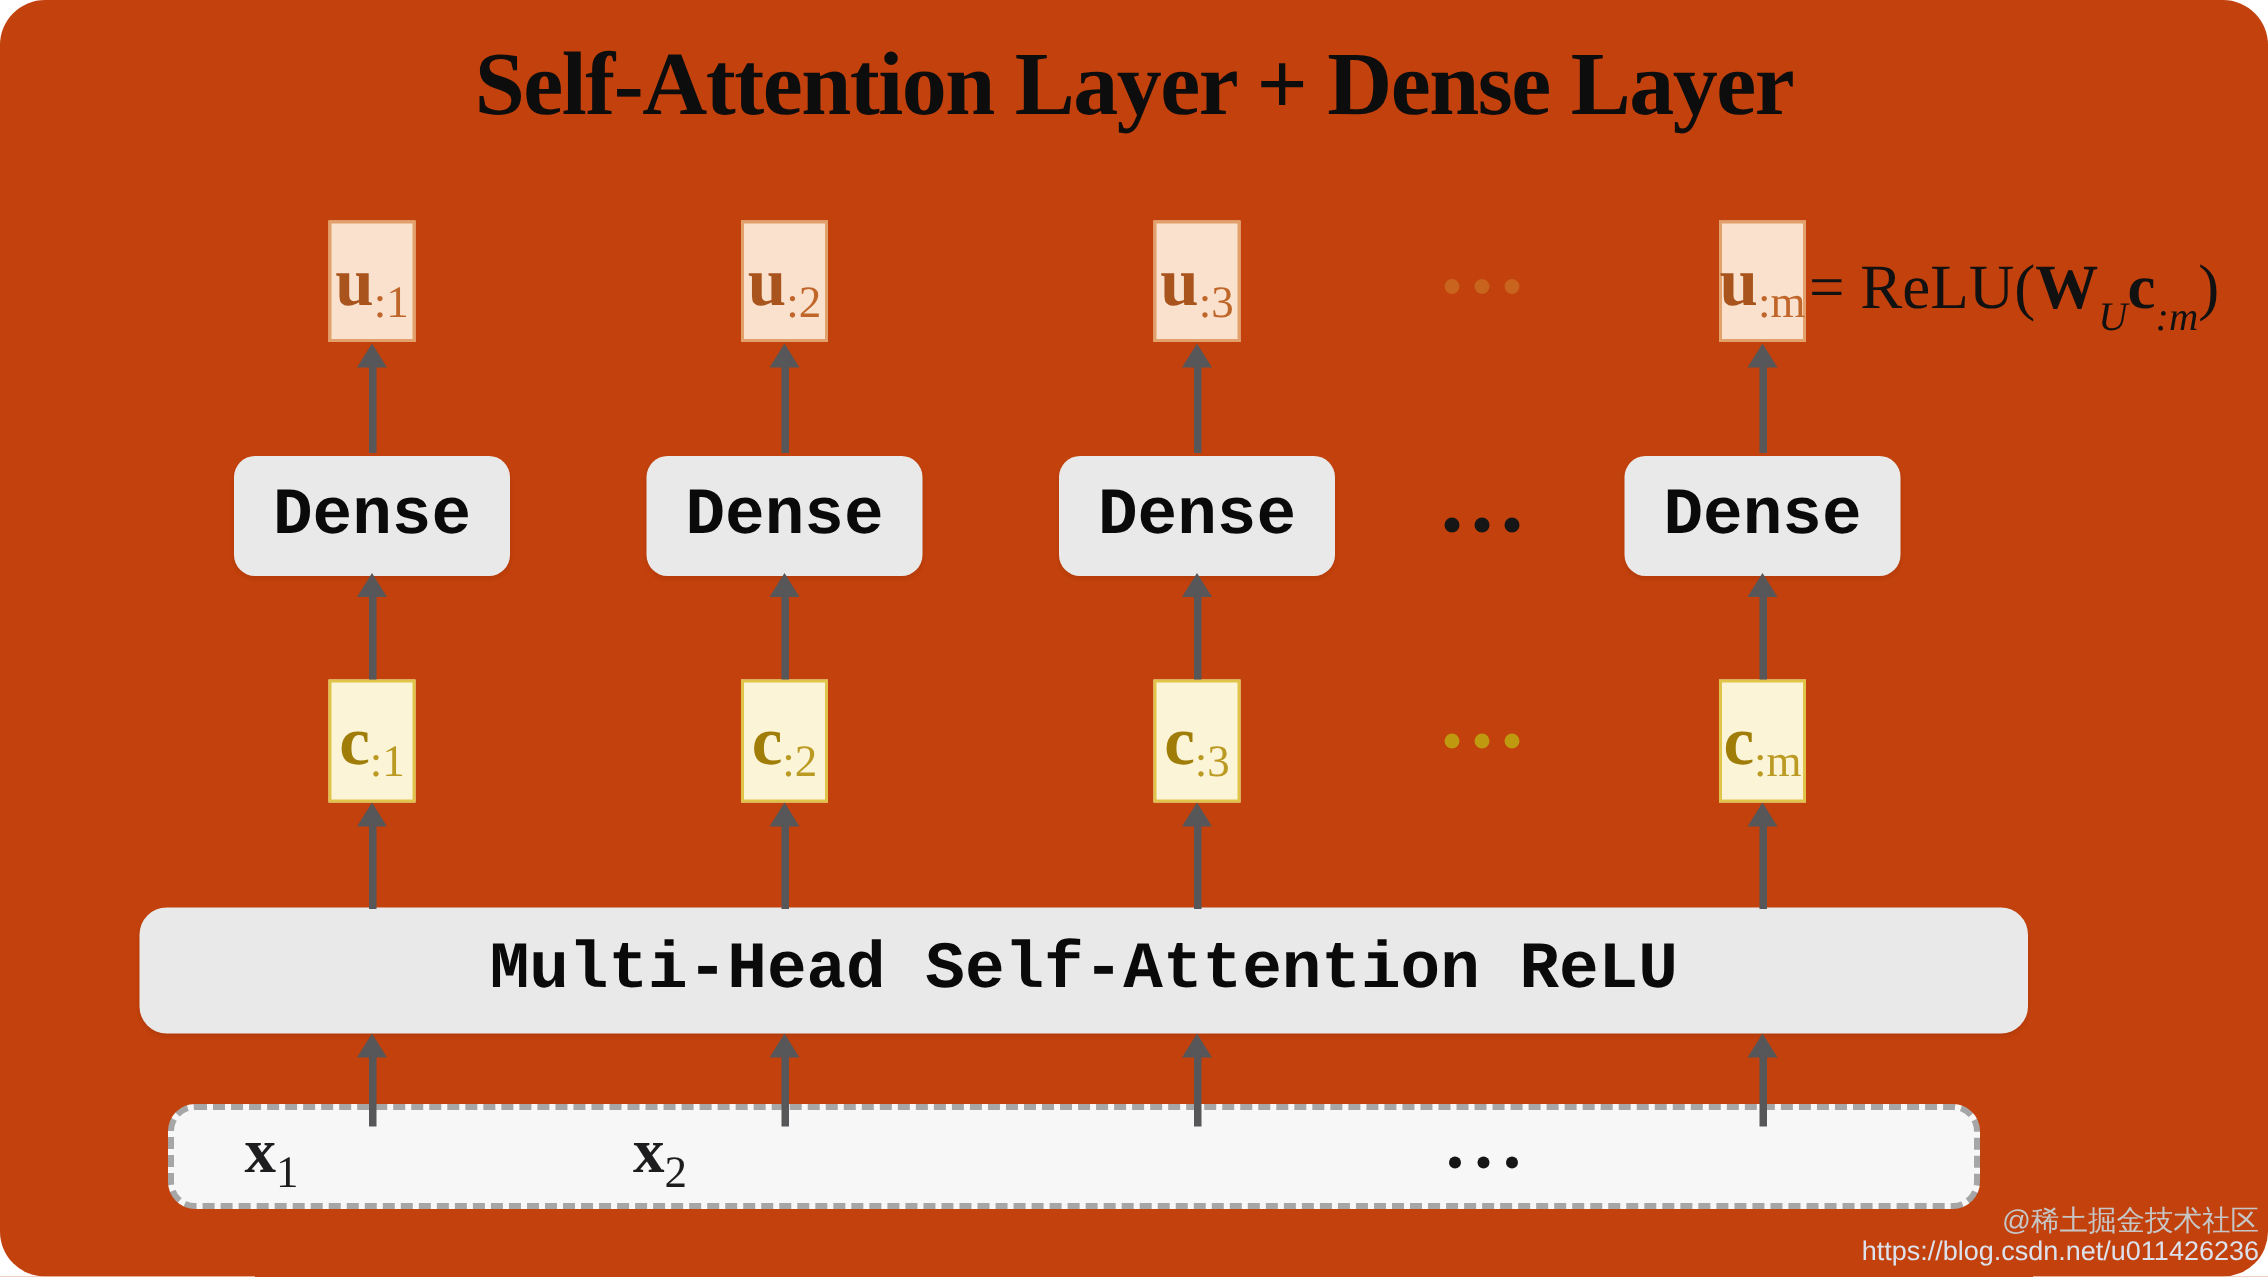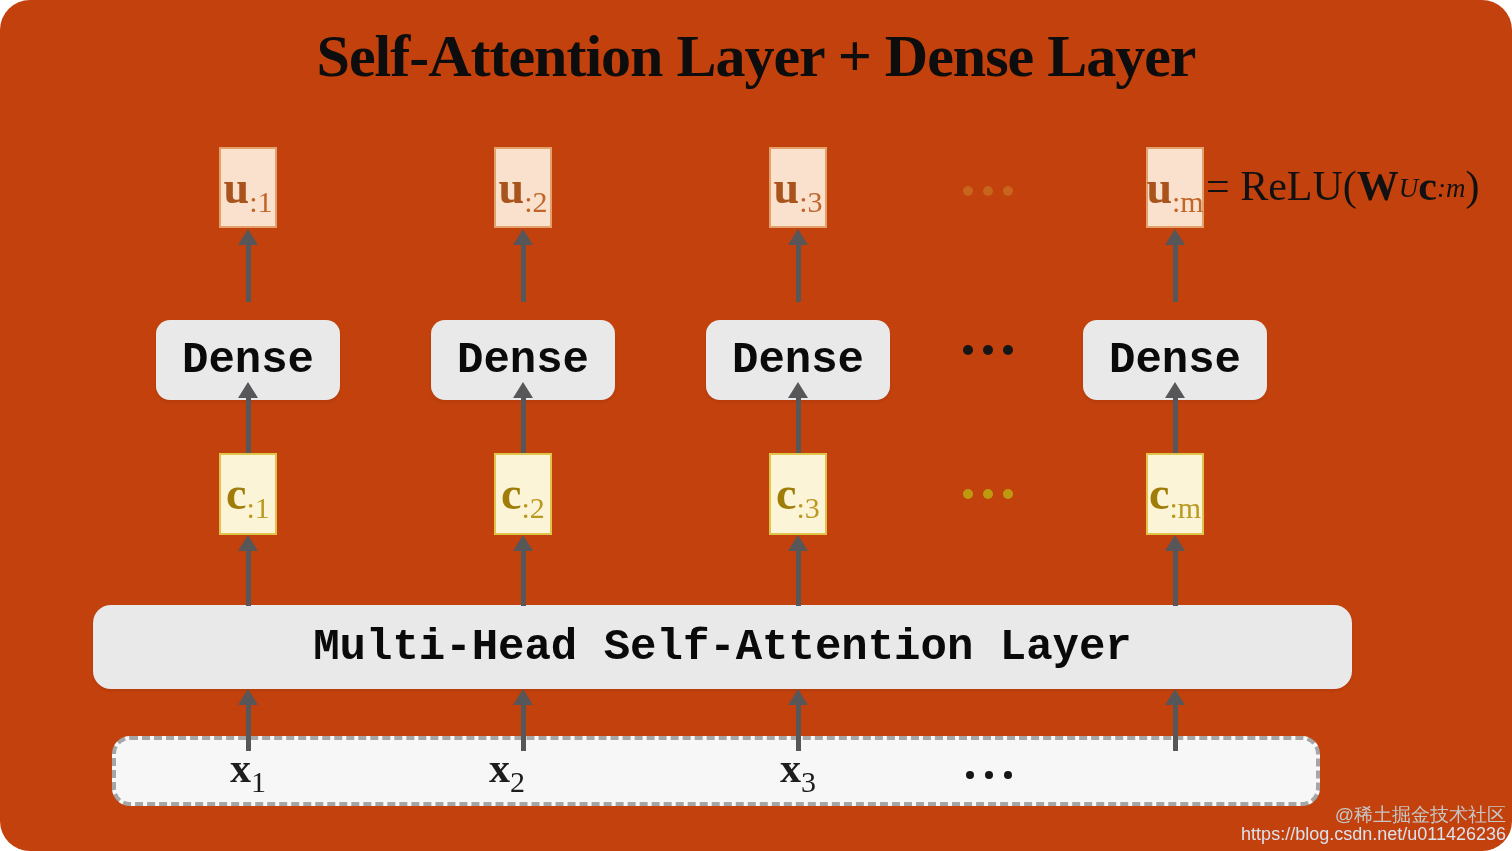--- a/index.html
+++ b/index.html
@@ -20,51 +20,51 @@
         display:flex;align-items:center;justify-content:center;z-index:2;}
   .ubox{top:147px;background:var(--u-fill);border:2px solid var(--u-border);}
   .cbox{top:453px;height:82px;background:var(--c-fill);border:2px solid var(--c-border);}
   .vbox .base{font:700 46px "Liberation Serif", serif;line-height:1;}
   .vbox .sub{font:400 30px "Liberation Serif", serif;line-height:1;position:relative;top:14px;}
   .ubox .base{color:var(--u-text);} .ubox .sub{color:var(--u-sub);}
   .cbox .base{color:var(--c-text);} .cbox .sub{color:var(--c-sub);}
   .it{font-style:italic;}
 
   
-  .dense{position:absolute;top:320px;width:184px;height:80px;background:var(--box-gray);
+  .dense{position:absolute;top:304px;width:184px;height:80px;background:var(--box-gray);
          border-radius:14px;display:flex;align-items:center;justify-content:center;
          font:700 44px "Liberation Mono","DejaVu Sans Mono",monospace;color:#0a0a0a;
          box-shadow:0 2px 3px rgba(0,0,0,.07);z-index:2;}
   .attn{position:absolute;left:93px;top:605px;width:1259px;height:84px;background:var(--box-gray);
         border-radius:18px;display:flex;align-items:center;justify-content:center;
         font:700 44px "Liberation Mono","DejaVu Sans Mono",monospace;color:#0a0a0a;
         box-shadow:0 2px 3px rgba(0,0,0,.07);z-index:2;}
 
   
   .group{position:absolute;left:112px;top:736px;width:1208px;height:70px;box-sizing:border-box;
          background:var(--dash-fill);border:4px dashed var(--dash-border);border-radius:18px;z-index:1;}
-  .xlabel{position:absolute;top:747px;width:170px;text-align:center;z-index:2;color:#1d1d1f;}
+  .xlabel{position:absolute;top:747px;width:170px;z-index:2;color:#1d1d1f;}
   .xlabel .base{font:700 42px "Liberation Serif", serif;line-height:1;}
   .xlabel .sub{font:400 30px "Liberation Serif", serif;line-height:1;position:relative;top:10px;}
 
   
   .arrow{position:absolute;width:20px;display:flex;flex-direction:column;align-items:center;z-index:3;}
   .ahead{width:0;height:0;border-left:10px solid transparent;border-right:10px solid transparent;
          border-bottom:16px solid var(--arrow);display:block;}
   .ashaft{width:5px;flex:1;background:var(--arrow);display:block;margin-top:-1px;}
 
   
   .dots{position:absolute;display:flex;gap:10px;z-index:2;}
   .dots i{width:10px;height:10px;border-radius:50%;display:block;}
   .dots-u i{background:var(--dots-u);} .dots-dense i{background:var(--dots-dark);}
   .dots-c i{background:var(--dots-c);}
   .dots-x{gap:11px;} .dots-x i{width:8px;height:8px;background:var(--dots-dark);}
 
   
-  .formula{position:absolute;left:1206px;top:162px;height:54px;display:flex;align-items:flex-start;
+  .formula{position:absolute;left:1206px;top:162px;height:54px;display:flex;align-items:flex-end;
            font:400 42px "Liberation Serif", serif;color:#111;white-space:pre;z-index:2;}
   .formula b{font-weight:700;}
   .fsub{font-size:27px;position:relative;top:11px;}
 
   
   .wm{position:absolute;right:6px;top:803px;text-align:right;z-index:4;
       font-family:"Liberation Sans", sans-serif;}
   .wm1{font-size:19px;color:var(--wm-text);line-height:23px;}
   .wm2{font-size:18px;color:var(--wm-url);line-height:16px;}
 </style>
@@ -169,21 +169,21 @@
   <div class="arrow" style="left:788px;top:535px;height:71px">
       <span class="ahead"></span>
       <span class="ashaft"></span>
     </div>
   <div class="arrow" style="left:1165px;top:535px;height:71px">
       <span class="ahead"></span>
       <span class="ashaft"></span>
     </div>
 
   <div class="attn">
-      <span>Multi-Head Self-Attention Layer</span>
+      <span>Multi-Head Self-Attention ReLU</span>
     </div>
 
   <div class="arrow" style="left:238px;top:689px;height:62px">
       <span class="ahead"></span>
       <span class="ashaft"></span>
     </div>
   <div class="arrow" style="left:513px;top:689px;height:62px">
       <span class="ahead"></span>
       <span class="ashaft"></span>
     </div>
@@ -196,23 +196,20 @@
       <span class="ashaft"></span>
     </div>
 
   <div class="group"></div>
 
   <div class="xlabel" style="left:163px">
     <span class="base">x</span><span class="sub">1</span>
   </div>
   <div class="xlabel" style="left:422px">
     <span class="base">x</span><span class="sub">2</span>
-  </div>
-  <div class="xlabel" style="left:713px">
-    <span class="base">x</span><span class="sub">3</span>
   </div>
 
   <div class="dots dots-u" style="left:963px;top:186px">
       <i></i>
       <i></i>
       <i></i>
     </div>
   <div class="dots dots-dense" style="left:963px;top:345px">
       <i></i>
       <i></i>

